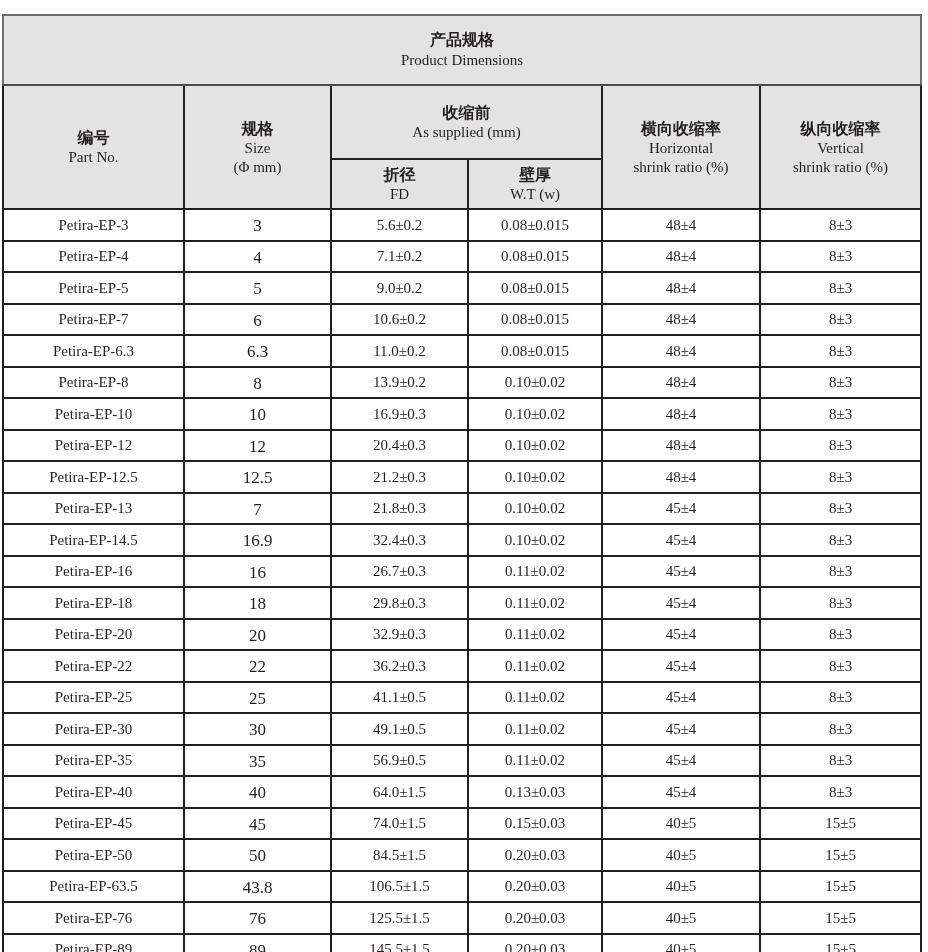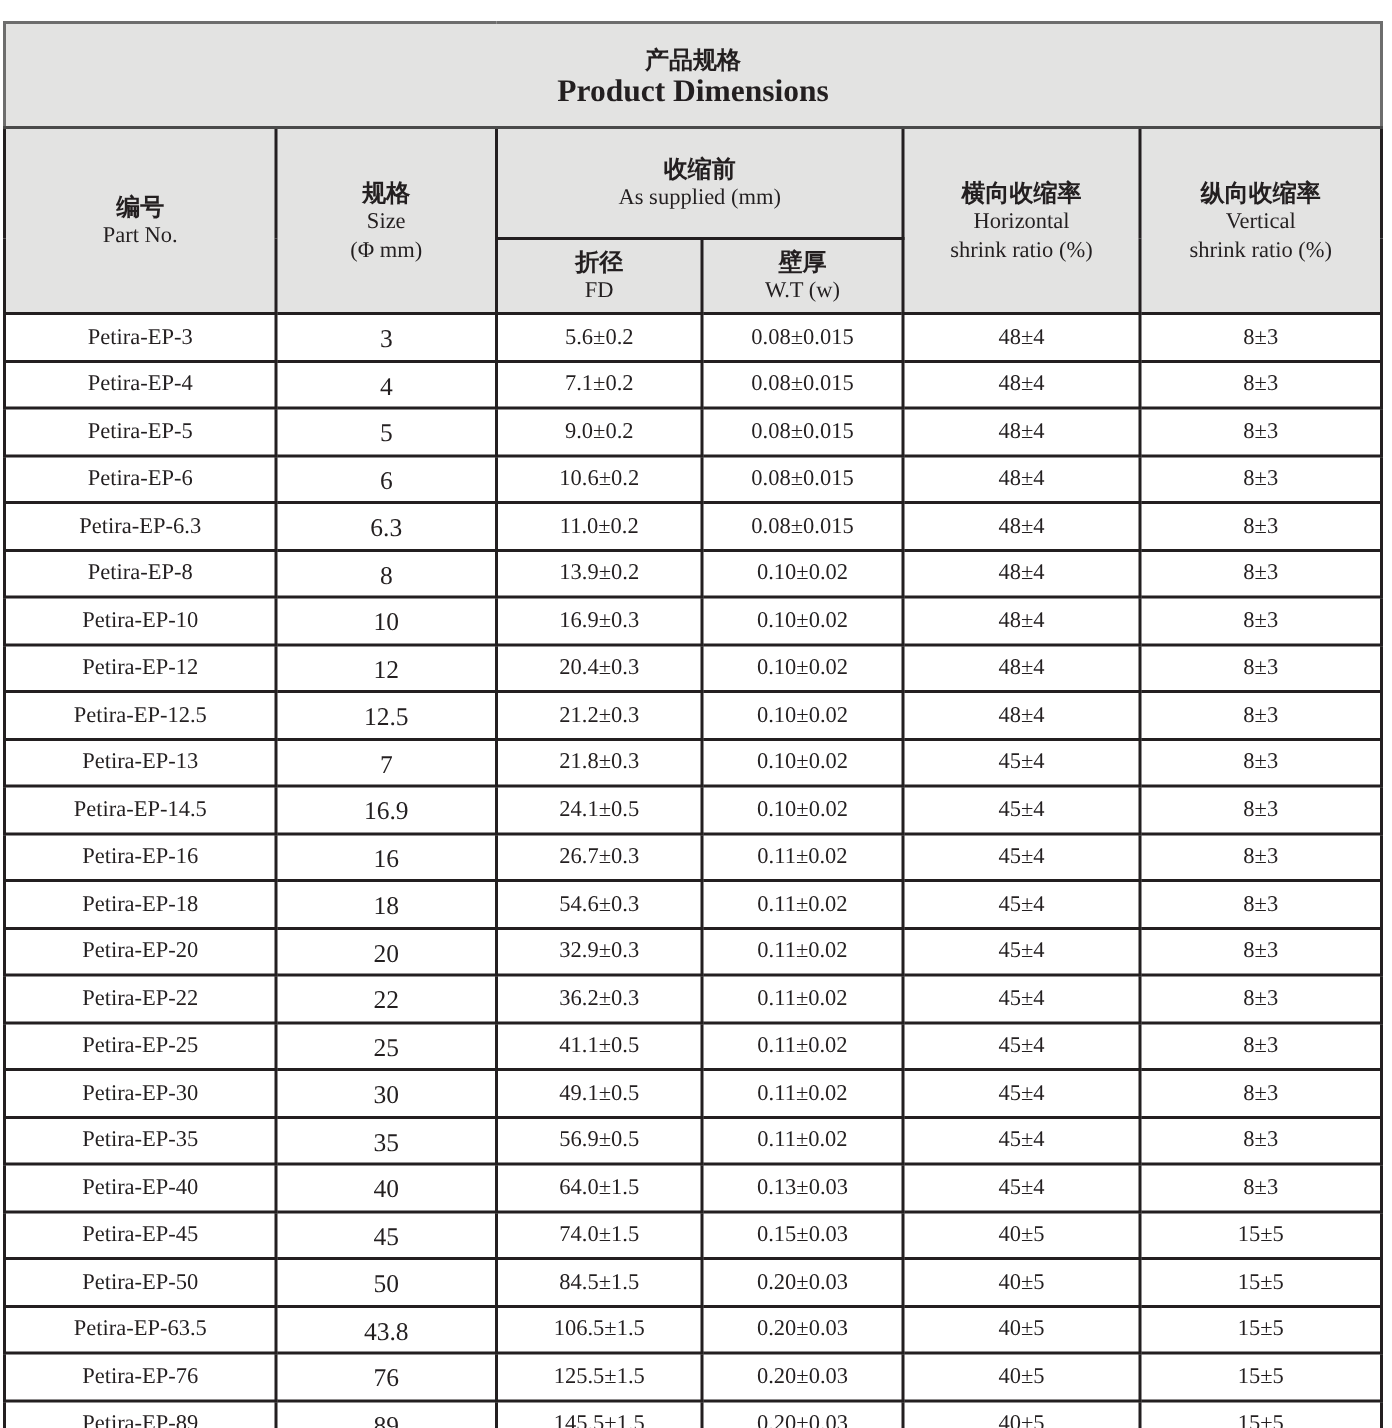--- a/index.html
+++ b/index.html
@@ -2,21 +2,21 @@
 <html><head>
 <meta charset="utf-8">
 <style>
   html, body { margin:0; padding:0; background:#ffffff; }
   body { width:928px; height:952px; position:relative; font-family:"Liberation Serif", "DejaVu Serif", serif; color:#231f20; }
   .wrap { position:absolute; left:2px; top:14px; width:918px; }
   table { border-collapse:collapse; width:918px; table-layout:fixed; }
   td, th { border:2px solid #231f20; text-align:center; vertical-align:middle; padding:0; }
   .title-cell { background:#e3e3e2; height:68px; border:2px solid #6d6d6d; border-bottom:2px solid #4a4a4a; }
   .title-zh { font-family:"DejaVu Sans", sans-serif; font-weight:bold; font-size:16px; line-height:20px; }
-  .title-en { font-weight:bold; font-size:21px; line-height:20px; }
+  .title-en { font-weight:normal; font-size:15px; line-height:20px; }
   th { background:#e3e3e2; font-weight:bold; }
   .hz { font-family:"DejaVu Sans", sans-serif; font-weight:bold; font-size:16px; line-height:21px; display:block; }
   .he { font-size:15px; line-height:19px; display:block; font-weight:normal; }
   td.cell { height:26.5px; font-size:15px; line-height:18px; }
   td.size { font-size:17px; padding-top:3px; }
   tr.last td { border-bottom:2px solid #6d6d6d; }
 </style>
 </head>
 <body>
 
@@ -95,21 +95,21 @@
   <tr>
     <td class="cell">Petira-EP-5</td>
     <td class="cell size">5</td>
     <td class="cell">9.0±0.2</td>
     <td class="cell">0.08±0.015</td>
     <td class="cell">48±4</td>
     <td class="cell">8±3</td>
   </tr>
 
   <tr>
-    <td class="cell">Petira-EP-6</td>
+    <td class="cell">Petira-EP-7</td>
     <td class="cell size">6</td>
     <td class="cell">10.6±0.2</td>
     <td class="cell">0.08±0.015</td>
     <td class="cell">48±4</td>
     <td class="cell">8±3</td>
   </tr>
 
   <tr>
     <td class="cell">Petira-EP-6.3</td>
     <td class="cell size">6.3</td>
@@ -160,39 +160,39 @@
     <td class="cell size">7</td>
     <td class="cell">21.8±0.3</td>
     <td class="cell">0.10±0.02</td>
     <td class="cell">45±4</td>
     <td class="cell">8±3</td>
   </tr>
 
   <tr>
     <td class="cell">Petira-EP-14.5</td>
     <td class="cell size">16.9</td>
-    <td class="cell">24.1±0.5</td>
+    <td class="cell">32.4±0.3</td>
     <td class="cell">0.10±0.02</td>
     <td class="cell">45±4</td>
     <td class="cell">8±3</td>
   </tr>
 
   <tr>
     <td class="cell">Petira-EP-16</td>
     <td class="cell size">16</td>
     <td class="cell">26.7±0.3</td>
     <td class="cell">0.11±0.02</td>
     <td class="cell">45±4</td>
     <td class="cell">8±3</td>
   </tr>
 
   <tr>
     <td class="cell">Petira-EP-18</td>
     <td class="cell size">18</td>
-    <td class="cell">54.6±0.3</td>
+    <td class="cell">29.8±0.3</td>
     <td class="cell">0.11±0.02</td>
     <td class="cell">45±4</td>
     <td class="cell">8±3</td>
   </tr>
 
   <tr>
     <td class="cell">Petira-EP-20</td>
     <td class="cell size">20</td>
     <td class="cell">32.9±0.3</td>
     <td class="cell">0.11±0.02</td>

